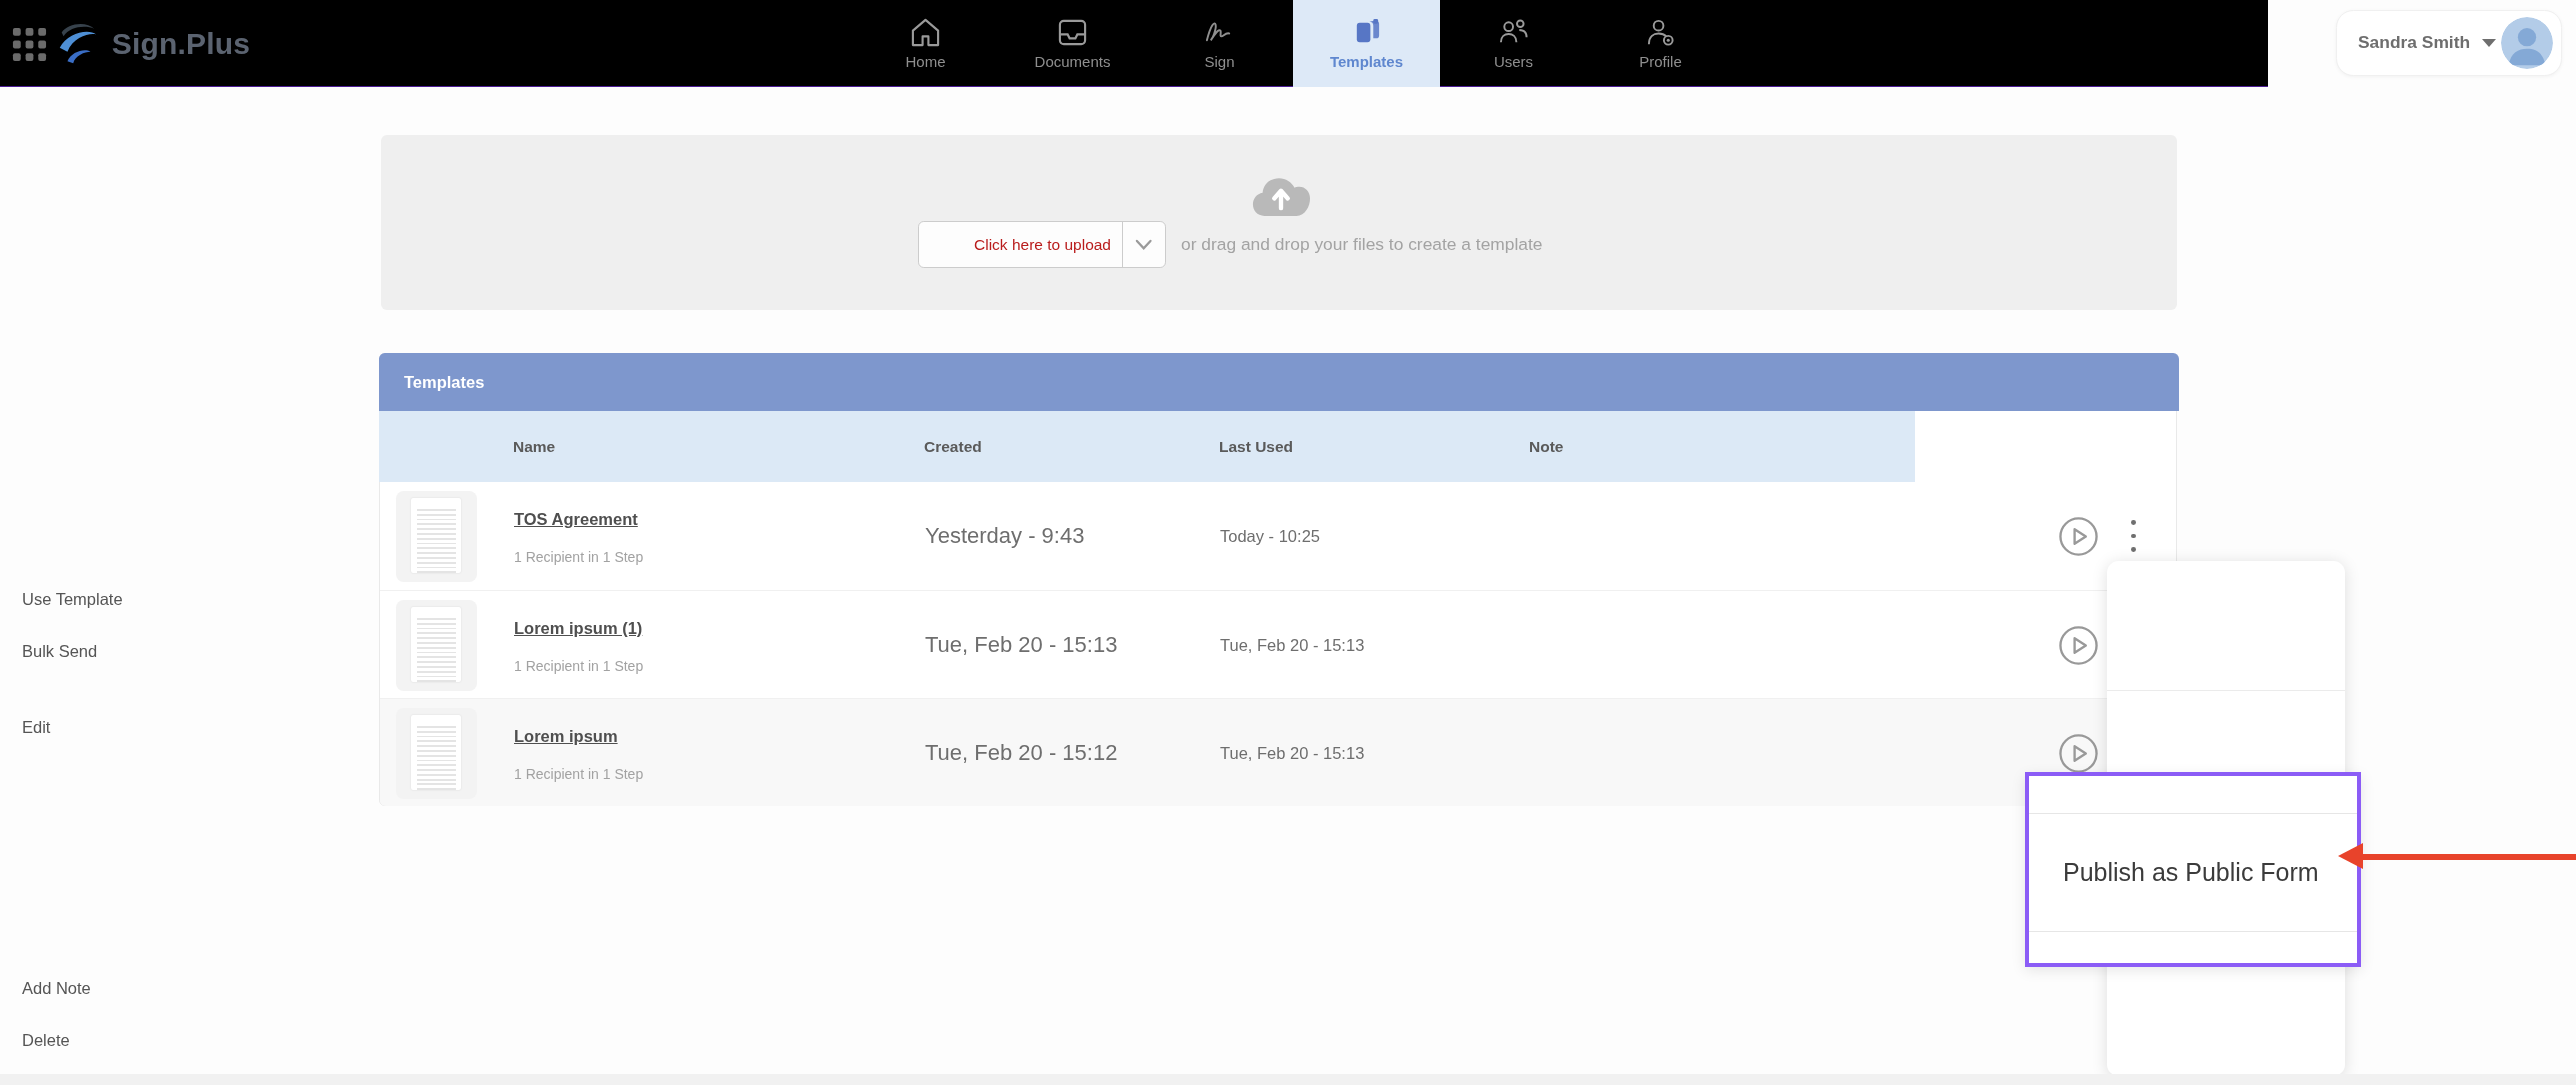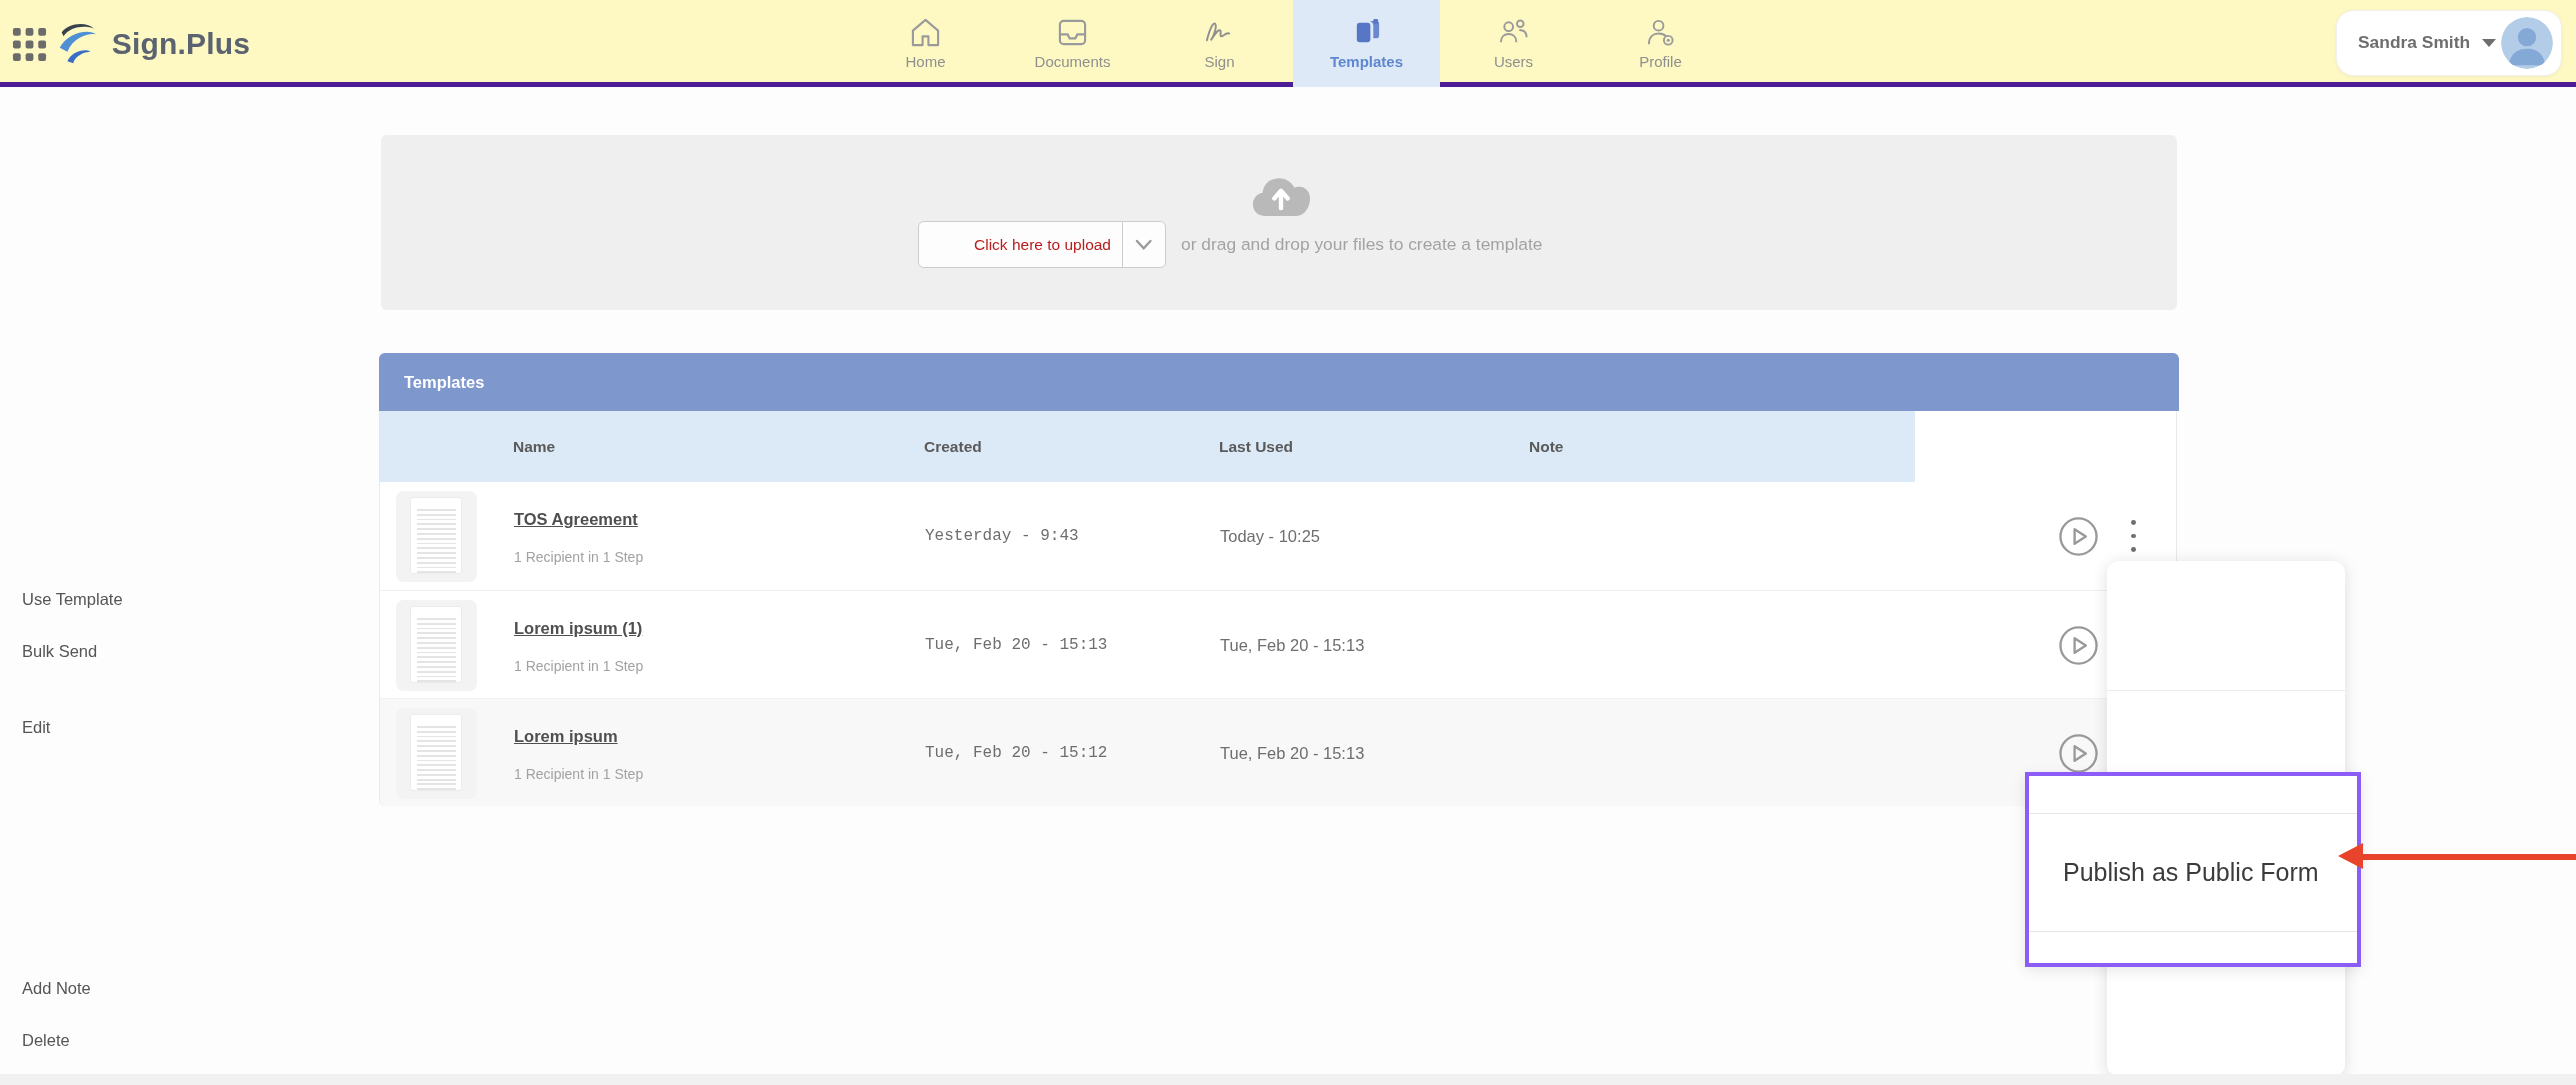--- a/index.html
+++ b/index.html
@@ -1,21 +1,21 @@
 <!DOCTYPE html>
 <html><head>
 <meta charset="utf-8">
 <style>
   * { margin:0; padding:0; box-sizing:border-box; }
   html,body { background:#ffffff; }
   body { font-family:"Liberation Sans","DejaVu Sans",sans-serif; }
   .stage { position:relative; width:2576px; height:1086px; background:#fdfdfd; overflow:hidden; }
 
   
-  .topbar { position:absolute; left:0; top:0; width:2576px; height:87px; background:#fef9c3; border-bottom:5px solid #4c1d95; }
+  .topbar { position:absolute; left:0; top:0; width:2268px; height:87px; background:#000000; border-bottom:1px solid #4c1d95; }
   .grid-btn { position:absolute; left:9.7px; top:25px; width:39px; height:39px; display:flex; align-items:center; justify-content:center; cursor:pointer; }
   .brand { position:absolute; left:54px; top:13.5px; height:60px; display:flex; align-items:center; }
   .brand-text { font-size:30px; font-weight:700; color:#5b6370; letter-spacing:0.2px; margin-left:9.7px; }
   .nav { position:absolute; left:852px; top:0; height:87px; display:flex; }
   .nav-item { width:147px; height:87px; display:flex; flex-direction:column; align-items:center; justify-content:center; gap:5.8px; cursor:pointer; }
   .nav-item .nav-label { font-size:15px; color:#8f8f8f; }
   .nav-item svg { display:block; }
   .nav-item.active { background:#dde9f7; }
   .nav-item.active .nav-label { color:#5f87cf; font-weight:600; }
   .user-pill { position:absolute; left:2336px; top:9.7px; width:226px; height:66px; background:#ffffff; border:1px solid #f0f0f0; border-radius:17.4px; box-shadow:0 1px 3.9px rgba(0,0,0,.05); display:flex; align-items:center; padding-left:21px; cursor:pointer; }
@@ -39,21 +39,21 @@
   .col-h { position:absolute; font-size:15.5px; font-weight:600; color:#5a5a5a; }
   .ch-name { left:134px; } .ch-created { left:545px; } .ch-last { left:840px; } .ch-note { left:1150px; }
   .row { position:absolute; left:0; width:1796px; height:108px; border-top:1px solid #f0f0f0; }
   .row1 { top:128px; border-top:none; } .row2 { top:236px; } .row3 { top:344px; background:#f8f8f8; border-radius:0 0 5.8px 5.8px; }
   .thumb { position:absolute; left:15.5px; top:8.7px; width:81px; height:91px; background:#f3f3f3; border-radius:7.7px; }
   .thumb-page { position:absolute; left:15.5px; top:7.7px; width:50px; height:75px; background:#ffffff; border-radius:1.9px; box-shadow:0 0 1.9px rgba(0,0,0,.12);
     background-image:repeating-linear-gradient(#ffffff 0 2.9px, #e4e4e4 2.9px 4.8px); background-size:39px 100%; background-repeat:no-repeat; background-position:5.8px 7.7px; }
   .cell-name { position:absolute; left:134px; top:28px; }
   .tpl-name { font-size:16.5px; font-weight:600; color:#4f4f4f; text-decoration:underline; cursor:pointer; }
   .tpl-sub { font-size:14px; color:#a2a2a2; margin-top:20px; }
-  .cell-created { position:absolute; left:545px; top:0; height:108px; display:flex; align-items:center; font-size:16px; color:#6e6e6e;font-family:Liberation Mono, monospace; }
+  .cell-created { position:absolute; left:545px; top:0; height:108px; display:flex; align-items:center; font-size:22px; color:#6e6e6e; }
   .cell-last { position:absolute; left:840px; top:0; height:108px; display:flex; align-items:center; font-size:16.5px; color:#6e6e6e; }
   .play-btn { position:absolute; left:1678px; top:34px; width:41px; height:41px; cursor:pointer; }
   .kebab { position:absolute; left:1744px; top:31px; width:19.4px; height:46px; display:flex; flex-direction:column; align-items:center; justify-content:center; gap:8.7px; cursor:pointer; }
   .kebab i { width:4.8px; height:4.8px; border-radius:50%; background:#6f6f6f; }
 
   
   .menu { position:absolute; left:2107px; top:561px; width:238px; height:515px; background:#ffffff; border-radius:11.6px; box-shadow:0 2.9px 15.5px rgba(0,0,0,.13); }
   .mi { position:absolute; left:22px; height:33px; display:flex; align-items:center; font-size:16.5px; color:#555555; cursor:pointer; white-space:nowrap; }
   .mi-use { top:583px; } .mi-bulk { top:635px; } .mi-edit { top:711px; } .mi-note { top:972px; } .mi-del { top:1024px; }
   .menu-div { position:absolute; left:2107px; top:690px; width:238px; height:0; border-top:1px solid #ebebeb; }

